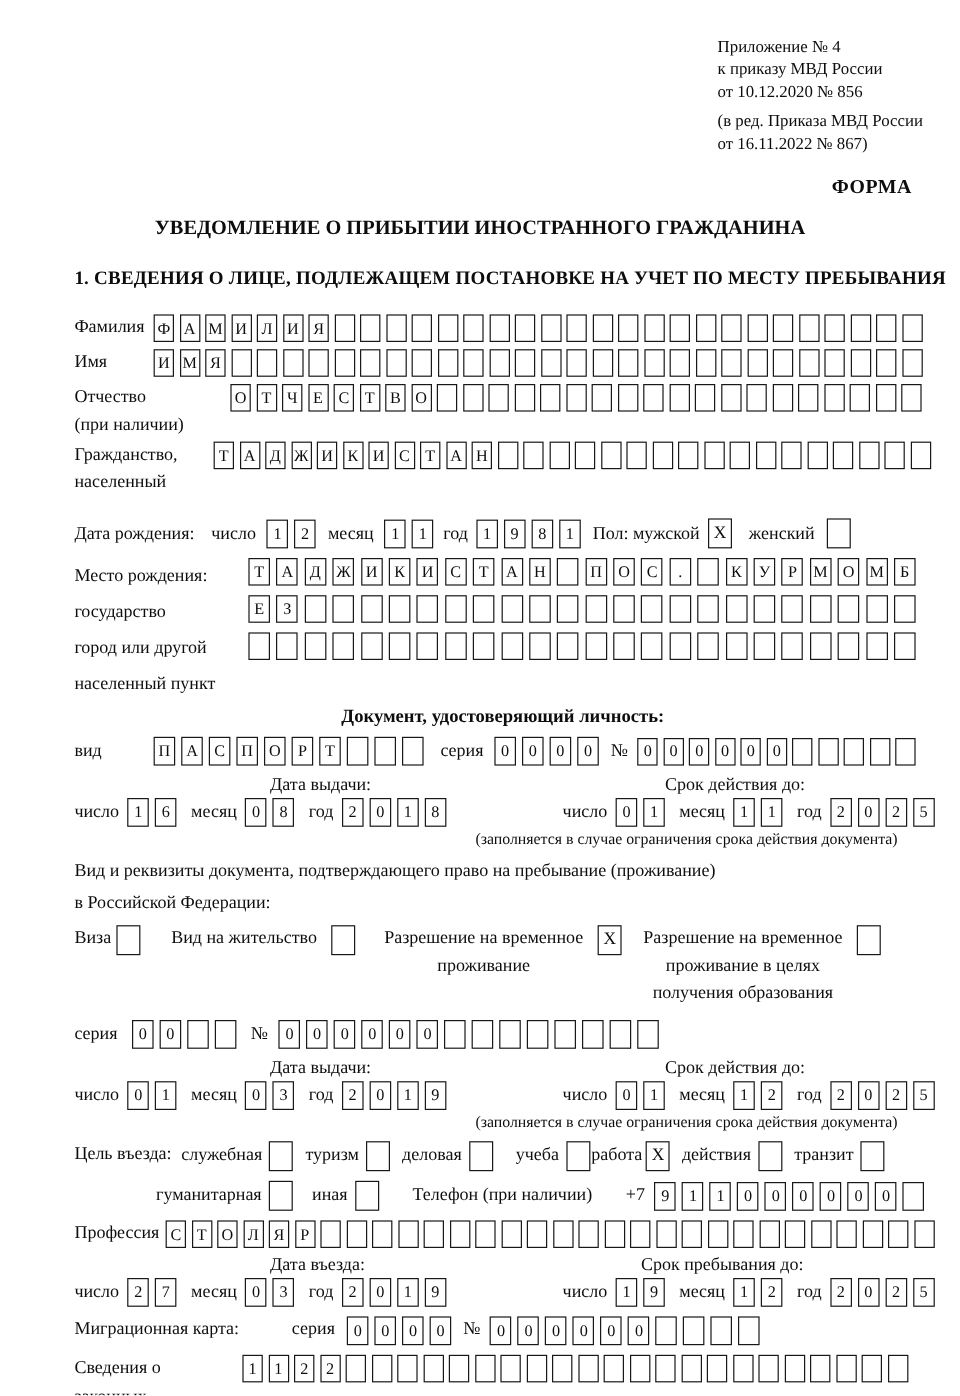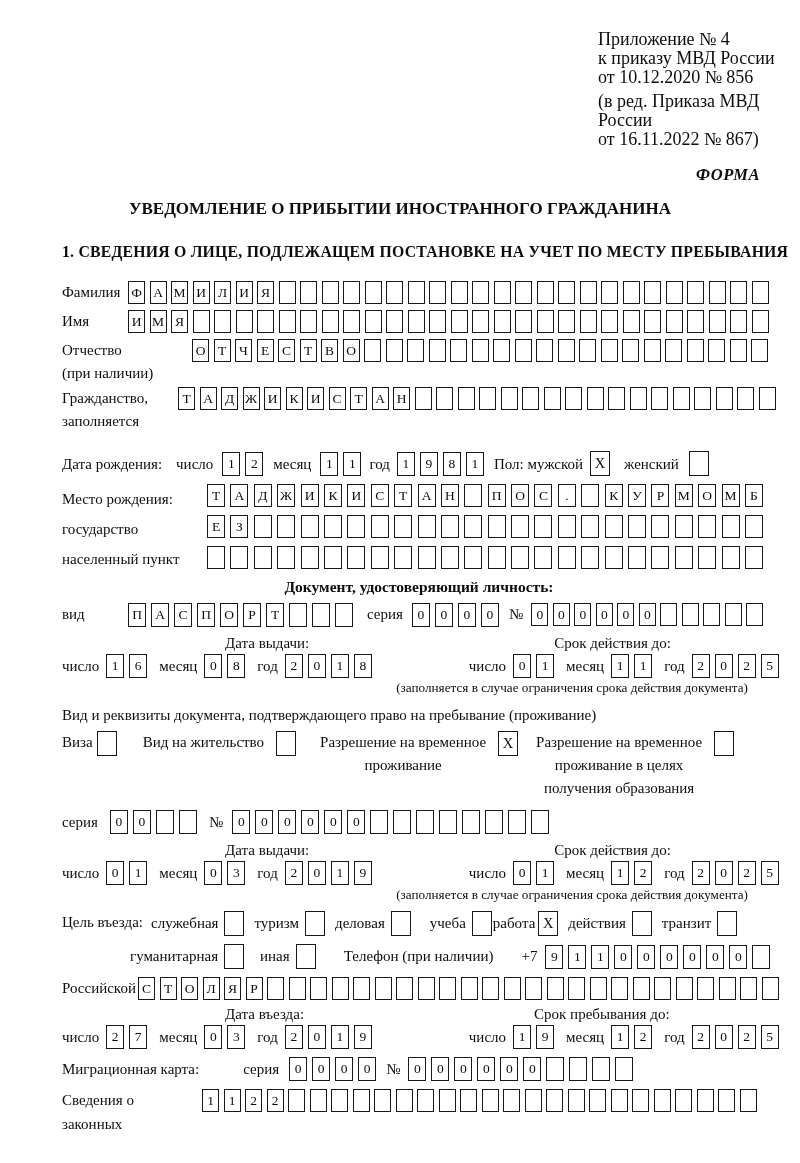--- a/index.html
+++ b/index.html
@@ -1,23 +1,23 @@
 <!DOCTYPE html>
 <html><head>
 <meta charset="utf-8">
 <style>
   html,body{margin:0;padding:0;background:#ffffff;}
   .page{
     width:800px;height:1163px;background:#fff;box-sizing:border-box;
     padding:30px 24px 0 62px;overflow:hidden;position:relative;
     font-family:"Liberation Serif","DejaVu Serif",serif;color:#0d0d0d;
   }
-  .annex{margin-left:auto;width:178px;font-size:18px;line-height:19px;}
+  .annex{margin-left:auto;width:178px;font-size:14px;line-height:19px;}
   .edition{margin-top:5px;}
-  .forma{text-align:right;padding-right:16px;font-weight:bold;font-size:16.5px;margin-top:16px;letter-spacing:.5px;font-style:italic;}
+  .forma{text-align:right;padding-right:16px;font-weight:bold;font-size:16.5px;margin-top:16px;letter-spacing:.5px;}
   .title{text-align:center;font-weight:bold;font-size:17px;line-height:24px;margin-top:12px;position:relative;left:-19px;}
   .title-underline{display:inline-block;width:58px;border-bottom:2.5px solid #333;margin-left:14px;vertical-align:2px;}
   .section{font-weight:bold;font-size:15.8px;margin-top:22px;letter-spacing:.2px;white-space:nowrap;}
 
   .row{display:flex;align-items:flex-start;margin-bottom:6px;}
   .lbl{font-size:15px;line-height:23px;white-space:nowrap;}
   .lblcol{display:flex;flex-direction:column;flex:none;}
   .w66{width:66px;} .w130{width:130px;} .w116{width:116px;} .w145{width:145px;} .w140{width:140px;}
 
   .boxes{display:flex;gap:4.5px;flex:none;}
@@ -165,21 +165,21 @@
         <span class="cell"></span>
         <span class="cell"></span>
         <span class="cell"></span>
         <span class="cell"></span>
       </span>
   </div>
 
   <div class="row" style="margin-bottom:18px">
     <span class="lblcol w116">
       <span class="lbl">Гражданство,</span>
-      <span class="lbl">заполняется</span>
+      <span class="lbl">населенный</span>
     </span>
     <span class="boxes">
         <span class="cell">Т</span>
         <span class="cell">А</span>
         <span class="cell">Д</span>
         <span class="cell">Ж</span>
         <span class="cell">И</span>
         <span class="cell">К</span>
         <span class="cell">И</span>
         <span class="cell">С</span>
@@ -232,20 +232,21 @@
     <span class="lbl" style="margin-right:10px">женский</span>
     <span class="boxes cb">
         <span class="cell"></span>
       </span>
   </div>
 
   <div class="row" style="margin-bottom:2px">
     <span class="lblcol w145">
       <span class="lbl" style="line-height:30px">Место рождения:</span>
       <span class="lbl" style="line-height:30px">государство</span>
+      <span class="lbl" style="line-height:30px">город или другой</span>
       <span class="lbl" style="line-height:30px">населенный пункт</span>
     </span>
     <span class="lblcol">
       <span class="boxes bp" style="margin-bottom:8px">
           <span class="cell">Т</span>
           <span class="cell">А</span>
           <span class="cell">Д</span>
           <span class="cell">Ж</span>
           <span class="cell">И</span>
           <span class="cell">К</span>
@@ -318,21 +319,21 @@
           <span class="cell"></span>
           <span class="cell"></span>
           <span class="cell"></span>
           <span class="cell"></span>
         </span>
     </span>
   </div>
 
   <div class="dochead">Документ, удостоверяющий личность:</div>
 
-  <div class="row" style="align-items:flex-start;margin-bottom:8px">
+  <div class="row" style="align-items:center;margin-bottom:8px">
     <span class="lbl w66 lblcol">вид</span>
     <span class="boxes sp" style="margin-right:14px">
         <span class="cell">П</span>
         <span class="cell">А</span>
         <span class="cell">С</span>
         <span class="cell">П</span>
         <span class="cell">О</span>
         <span class="cell">Р</span>
         <span class="cell">Т</span>
         <span class="cell"></span>
@@ -402,20 +403,21 @@
           <span class="cell">2</span>
           <span class="cell">0</span>
           <span class="cell">2</span>
           <span class="cell">5</span>
         </span>
     </span>
   </div>
   <div class="note-right">(заполняется в случае ограничения срока действия документа)</div>
 
   <div class="lbl" style="margin-bottom:4px">Вид и реквизиты документа, подтверждающего право на пребывание (проживание)</div>
+  <div class="lbl" style="margin-bottom:6px">в Российской Федерации:</div>
 
   <div class="row" style="margin-bottom:10px">
     <span class="lbl" style="margin-right:4px">Виза</span>
     <span class="boxes cb" style="margin-right:26px">
         <span class="cell"></span>
       </span>
     <span class="lbl" style="margin-right:12px">Вид на жительство</span>
     <span class="boxes cb" style="margin-right:24px">
         <span class="cell"></span>
       </span>
@@ -578,21 +580,21 @@
         <span class="cell">0</span>
         <span class="cell">0</span>
         <span class="cell">0</span>
         <span class="cell">0</span>
         <span class="cell">0</span>
         <span class="cell"></span>
       </span>
   </div>
 
   <div class="row" style="margin-bottom:6px">
-    <span class="lbl lblcol" style="width:76px">Российской</span>
+    <span class="lbl lblcol" style="width:76px">Профессия</span>
     <span class="boxes">
         <span class="cell">С</span>
         <span class="cell">Т</span>
         <span class="cell">О</span>
         <span class="cell">Л</span>
         <span class="cell">Я</span>
         <span class="cell">Р</span>
         <span class="cell"></span>
         <span class="cell"></span>
         <span class="cell"></span>
@@ -658,21 +660,21 @@
       <span class="lbl">год</span>
       <span class="boxes sp">
           <span class="cell">2</span>
           <span class="cell">0</span>
           <span class="cell">2</span>
           <span class="cell">5</span>
         </span>
     </span>
   </div>
 
-  <div class="row" style="align-items:center;margin-bottom:8px">
+  <div class="row" style="align-items:flex-start;margin-bottom:8px">
     <span class="lbl" style="margin-right:44px">Миграционная карта:</span>
     <span class="lbl" style="margin-right:10px">серия</span>
     <span class="boxes sp" style="margin-right:10px">
         <span class="cell">0</span>
         <span class="cell">0</span>
         <span class="cell">0</span>
         <span class="cell">0</span>
       </span>
     <span class="lbl" style="margin-right:8px">№</span>
     <span class="boxes sp">

